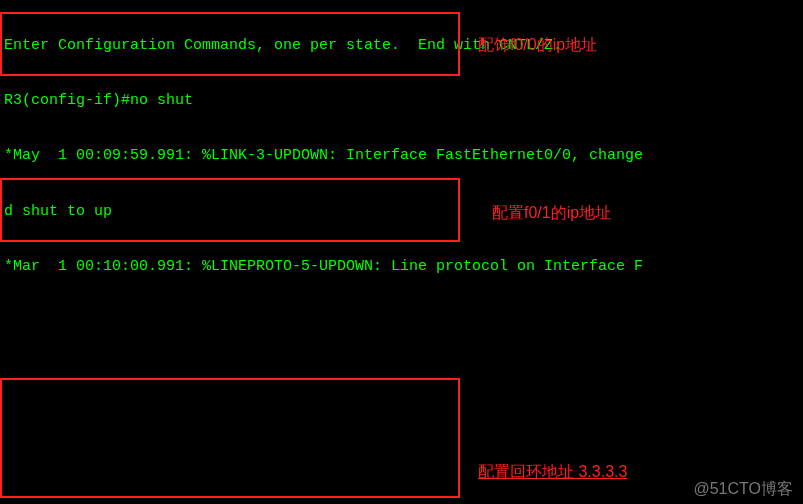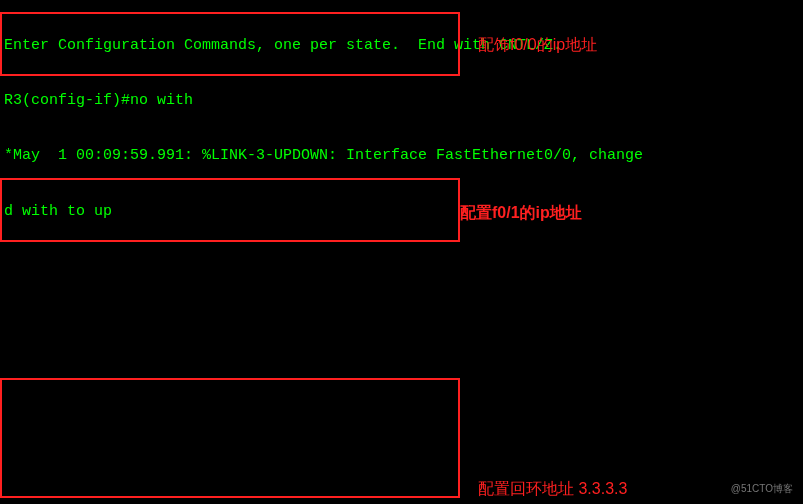--- a/index.html
+++ b/index.html
@@ -37,31 +37,32 @@
     font-family: "Microsoft YaHei", Arial, sans-serif;
     font-size: 16px;
     pointer-events: none;
   }
   .watermark {
     position: absolute;
     right: 10px;
     bottom: 6px;
     color: #777;
     font-family: "Microsoft YaHei", Arial, sans-serif;
-    font-size: 10px;
+    font-size: 16px;
   }
 </style>
 </head>
 <body>
 
 <div class="terminal">
   <div class="line">Enter Configuration Commands, one per state.  End with CNTL/Z.</div>
-  <div class="line">R3(config-if)#no with</div>
+  <div class="line">R3(config-if)#no shut</div>
   <div class="line">*May  1 00:09:59.991: %LINK-3-UPDOWN: Interface FastEthernet0/0, change</div>
-  <div class="line">d with to up</div>
+  <div class="line">d shut to up</div>
+  <div class="line">*Mar  1 00:10:00.991: %LINEPROTO-5-UPDOWN: Line protocol on Interface F</div>
   
   
   
   
   
   
   
   
   
   
@@ -73,16 +74,16 @@
   
   
   
 </div>
 
 <div class="box" style="left:0px;top:12px;width:460px;height:64px;"></div>
 <div class="box" style="left:0px;top:178px;width:460px;height:64px;"></div>
 <div class="box" style="left:0px;top:378px;width:460px;height:120px;"></div>
 
 <div class="annot" style="left:478px;top:36px;">配饰f0/0的ip地址</div>
-<div class="annot" style="left:460px;top:204px;font-weight:bold;">配置f0/1的ip地址</div>
-<div class="annot" style="left:478px;top:480px;">配置回环地址 3.3.3.3</div>
+<div class="annot" style="left:492px;top:204px;">配置f0/1的ip地址</div>
+<div class="annot" style="left:478px;top:463px;text-decoration:underline;">配置回环地址 3.3.3.3</div>
 
 <div class="watermark">@51CTO博客</div>
 
 </body></html>

